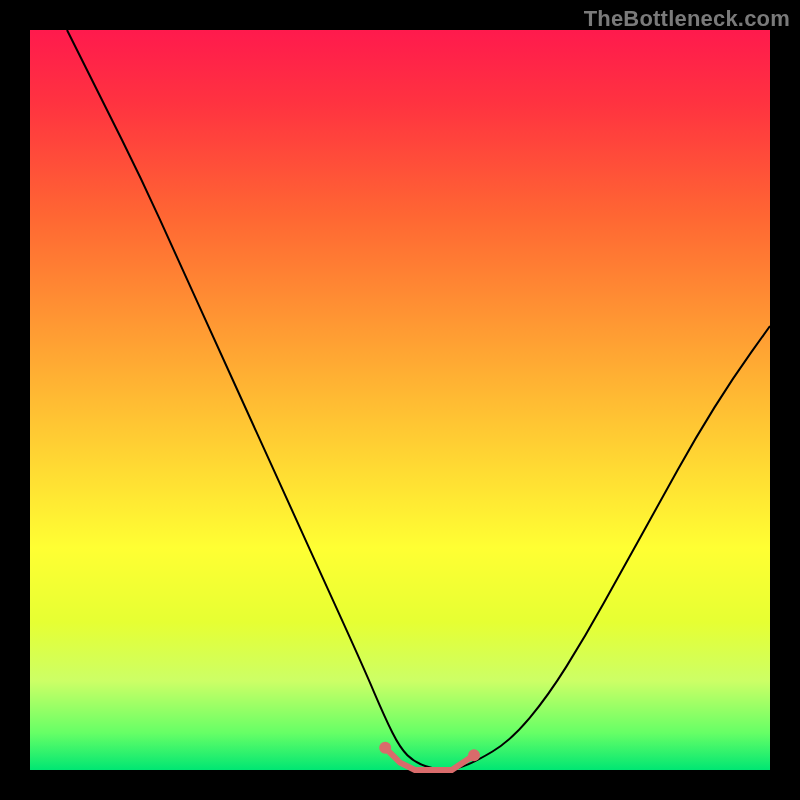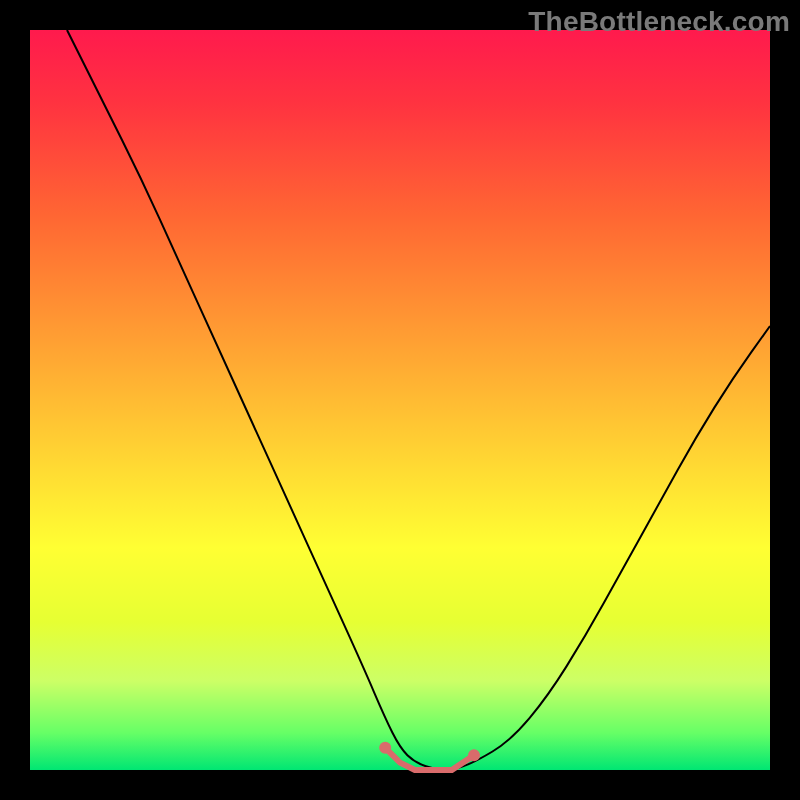--- a/index.html
+++ b/index.html
@@ -26,21 +26,21 @@
       #e6ff33 80%,
       #ccff66 88%,
       #66ff66 95%,
       #00e673 100%);
   }
   .watermark {
     position: absolute;
     top: 6px;
     right: 10px;
     font-family: Arial, Helvetica, sans-serif;
-    font-size: 28px;
+    font-size: 22px;
     font-weight: bold;
     color: #7a7a7a;
     letter-spacing: 0.2px;
     user-select: none;
   }
   svg.curve {
     position: absolute;
     left: 0;
     top: 0;
     width: 740px;

